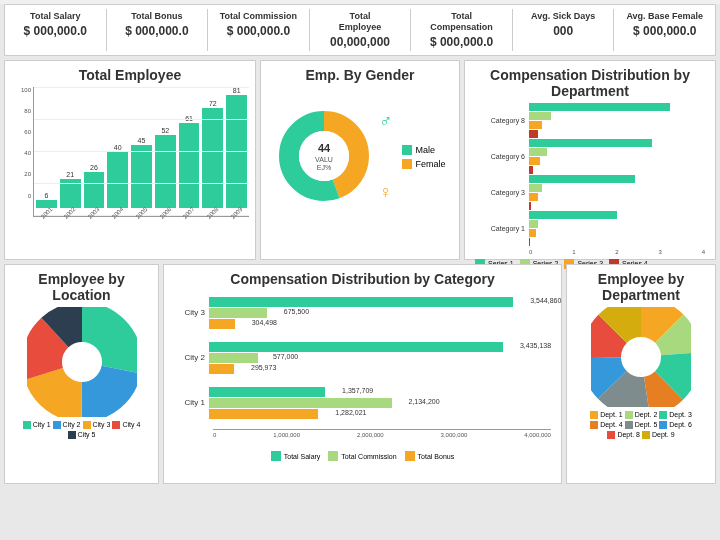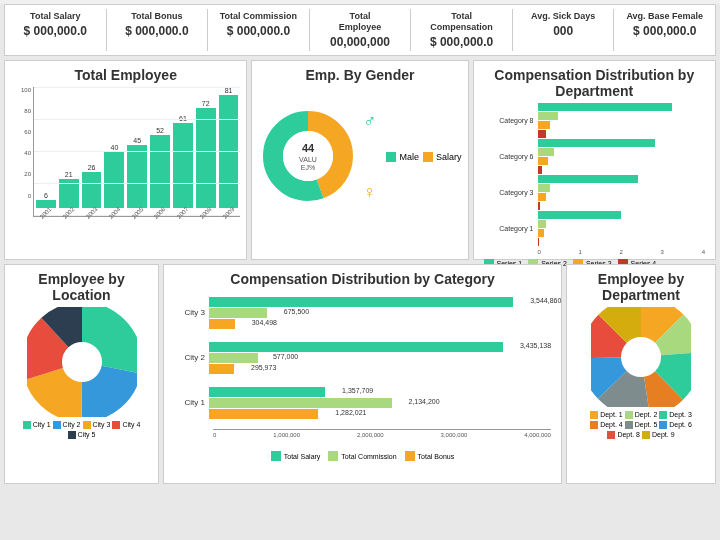--- a/index.html
+++ b/index.html
@@ -62,21 +62,21 @@
     
     .donut-container {
       display: flex;
       align-items: center;
       justify-content: center;
       height: 140px;
       gap: 8px;
     }
     .donut-legend {
       display: flex;
-      flex-direction: row;
+      flex-direction: column;
       gap: 4px;
       font-size: 9px;
     }
     .legend-item { display: flex; align-items: center; gap: 3px; }
     .legend-square { width: 10px; height: 10px; }
     .hbar-row { display: flex; align-items: center; gap: 4px; margin: 1px 0; }
     .hbar-cat { font-size: 7px; width: 50px; text-align: right; color: #333; }
     .hbar-bars { display: flex; flex-direction: column; gap: 1px; flex: 1; }
     .hbar { height: 8px; }
     .hbar-axis { display: flex; justify-content: space-between; font-size: 6px; color: #555; padding-top: 2px; margin-left: 54px; }
@@ -249,21 +249,21 @@
           <div style="position:absolute;top:5px;right:-18px;font-size:18px;color:#2ecc9b;">♂</div>
           <div style="position:absolute;bottom:5px;right:-18px;font-size:18px;color:#f5a623;">♀</div>
         </div>
         <div class="donut-legend" style="margin-left:20px;">
           <div class="legend-item">
             <div class="legend-square" style="background:#2ecc9b;"></div>
             <span>Male</span>
           </div>
           <div class="legend-item">
             <div class="legend-square" style="background:#f5a623;"></div>
-            <span>Salary</span>
+            <span>Female</span>
           </div>
         </div>
       </div>
     </div>
 
     <div class="chart-box chart-comp-dept">
       <div class="chart-title">Compensation Distribution by<br>Department</div>
       <div style="padding: 0 4px;">
 
         <div class="hbar-row">

